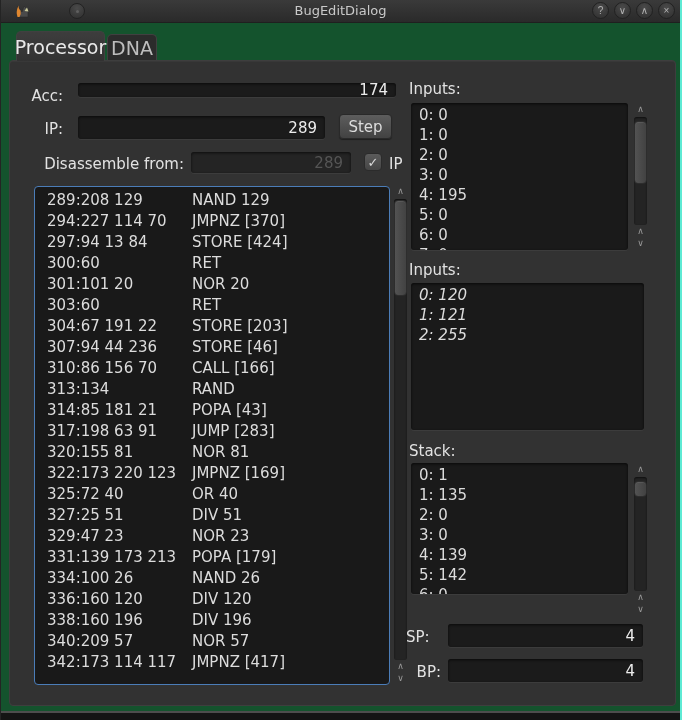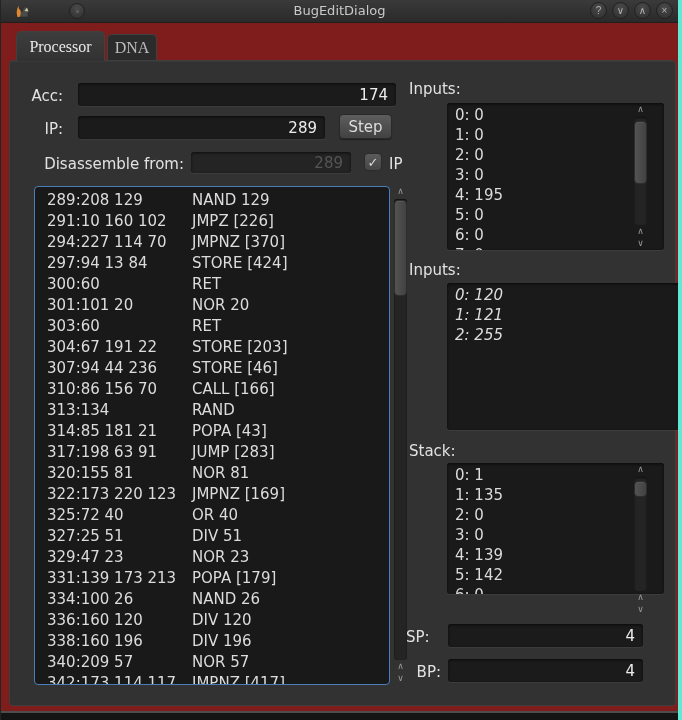--- a/index.html
+++ b/index.html
@@ -1,30 +1,30 @@
 <!DOCTYPE html>
 <html><head>
 <meta charset="utf-8">
 <style>
   html,body{margin:0;padding:0;background:#1a1a1a;}
-  .window{position:relative;width:682px;height:720px;background:#7f1d1d;overflow:hidden;
-          font-family:"DejaVu Sans",sans-serif;color:#dcdcdc;border-left:1px solid #242424;border-right:4px solid #5eead4;box-sizing:border-box;}
+  .window{position:relative;width:682px;height:720px;background:#14532d;overflow:hidden;
+          font-family:"DejaVu Sans",sans-serif;color:#dcdcdc;border-left:1px solid #242424;border-right:2px solid #5eead4;box-sizing:border-box;}
   
   .titlebar{position:absolute;left:0;top:0;right:0;height:22px;background:linear-gradient(#3a3a3a,#2a2a2a);border-bottom:1px solid #1f1f1f;}
   .title{position:absolute;left:0;right:0;top:3px;text-align:center;font-size:13px;color:#c9c9c9;}
   .app-icon{position:absolute;left:13px;top:2px;width:18px;height:18px;}
   .pin-button{position:absolute;left:68px;top:3px;width:16px;height:16px;border-radius:50%;
               background:radial-gradient(circle at 50% 30%,#4a4a4a,#2f2f2f);border:1px solid #222;box-sizing:border-box;}
   .pin-button::after{content:"";position:absolute;left:6px;top:6px;width:3px;height:3px;border-radius:50%;background:#606060;}
   .tb-group{position:absolute;right:5px;top:2px;display:flex;gap:5px;}
   .tb-btn{width:17px;height:17px;border-radius:50%;background:radial-gradient(circle at 50% 30%,#4a4a4a,#2e2e2e);
           border:1px solid #212121;color:#b3b3b3;font-size:10px;line-height:15px;text-align:center;box-sizing:border-box;padding:0;}
   
   .tab{position:absolute;border:1px solid #404040;border-bottom:none;border-radius:5px 5px 0 0;
-       display:flex;align-items:center;justify-content:center;font-size:16px;box-sizing:border-box;font-family:Liberation Serif, serif;}
+       display:flex;align-items:center;justify-content:center;font-size:19px;box-sizing:border-box;}
   .tab-active{left:15px;top:31px;width:89px;height:30px;background:linear-gradient(#3d3d3d,#323232);color:#e9e9e9;z-index:3;}
   .tab-inactive{left:106px;top:34px;width:50px;height:27px;background:#2b2b2b;color:#bdbdbd;z-index:1;}
   .frame{position:absolute;left:8px;top:60px;width:665px;height:644px;border:1px solid #3e3e3e;border-radius:4px;
          background:#323232;box-shadow:inset 0 1px 0 rgba(255,255,255,0.03);z-index:2;}
   .abs{position:absolute;z-index:4;}
   .lbl{font-size:15px;color:#e2e2e2;white-space:nowrap;}
   .field{background:#1b1b1b;border:none;border-radius:3px;box-shadow:inset 0 1px 3px rgba(0,0,0,.65),0 1px 0 rgba(255,255,255,.05);
          color:#ececec;font-family:"DejaVu Sans",sans-serif;font-size:15px;text-align:right;padding:0 8px;box-sizing:border-box;outline:none;}
   .field:disabled{background:#242424;color:#555;}
   .btn{background:linear-gradient(#5d5d5d,#424242);border:1px solid #292929;border-radius:4px;color:#dcdcdc;
@@ -33,21 +33,21 @@
             box-sizing:border-box;display:flex;align-items:center;justify-content:center;}
   .checkmark{font-size:13px;color:#d9d9d9;line-height:1;}
   
   .dislist{left:33px;top:186px;width:356px;height:499px;background:#191919;border:1px solid #4b7db8;border-radius:4px;
            box-sizing:border-box;overflow:hidden;padding:4px 13px 0 12px;}
   .drow{display:flex;height:21px;font-size:15px;color:#dcdcdc;white-space:nowrap;}
   .db{width:145px;flex:none;}
   .dm{flex:1;}
   
   .valbox{background:#1a1a1a;border-radius:3px;box-shadow:inset 0 1px 3px rgba(0,0,0,.7),0 1px 0 rgba(255,255,255,.05);
-          box-sizing:border-box;overflow:hidden;padding:3px 8px;margin-left:36px;}
+          box-sizing:border-box;overflow:hidden;padding:3px 8px;}
   .lrow{height:20px;font-size:15px;color:#dcdcdc;white-space:nowrap;}
   
   .sbar{display:flex;flex-direction:column;width:15px;box-sizing:border-box;}
   .sb-btn{height:12px;flex:none;color:#9a9a9a;font-size:9px;line-height:11px;text-align:center;}
   .sb-track{flex:1;background:#242424;border-radius:3px;box-shadow:inset 0 1px 2px rgba(0,0,0,.6);position:relative;margin:1px 1px;}
   .sb-thumb{position:absolute;left:0;right:0;background:linear-gradient(90deg,#535353,#424242);
             border:1px solid #2d2d2d;border-radius:4px;box-sizing:border-box;box-shadow:inset 0 1px 0 rgba(255,255,255,.08);}
   .bottom-line{position:absolute;left:0;right:0;top:711px;height:2px;background:#4d4d4d;z-index:5;}
   .bottom-dark{position:absolute;left:0;right:0;top:713px;bottom:0;background:#141414;z-index:5;}
 </style>
@@ -72,44 +72,40 @@
       <button class="tb-btn">∧</button>
       <button class="tb-btn">×</button>
     </div>
   </div>
 
   <div class="tab tab-active">Processor</div>
   <div class="tab tab-inactive">DNA</div>
   <div class="frame"></div>
 
   <div class="abs lbl" style="left:15px;top:87px;width:47px;text-align:right;">Acc:</div>
-  <input class="abs field" style="left: 77px; top: 83px; width: 318px; height: 23px;" value="174">
+  <input class="abs field" style="left: 77px; top: 83px; width: 318px; height: 14px;" value="174">
 
   <div class="abs lbl" style="left:15px;top:120px;width:47px;text-align:right;">IP:</div>
   <input class="abs field" style="left: 77px; top: 116px; width: 247px; height: 23px;" value="289">
   <button class="abs btn" style="left:338px;top:114px;width:53px;height:25px;">Step</button>
 
   <div class="abs lbl" style="left:20px;top:155px;width:163px;text-align:right;">Disassemble from:</div>
   <input class="abs field" style="left: 190px; top: 152px; width: 160px; height: 21px;" disabled="" value="289">
   <div class="abs checkbox" style="left:363px;top:153px;">
     <span class="checkmark">✓</span>
   </div>
   <div class="abs lbl" style="left:388px;top:155px;">IP</div>
 
   <div class="abs dislist">
 
       <div class="drow">
         <span class="db">289:208 129</span>
         <span class="dm">NAND 129</span>
       </div>
 
-      <div class="drow">
-        <span class="db">291:10 160 102</span>
-        <span class="dm">JMPZ [226]</span>
-      </div>
 
       <div class="drow">
         <span class="db">294:227 114 70</span>
         <span class="dm">JMPNZ [370]</span>
       </div>
 
       <div class="drow">
         <span class="db">297:94 13 84</span>
         <span class="dm">STORE [424]</span>
       </div>

